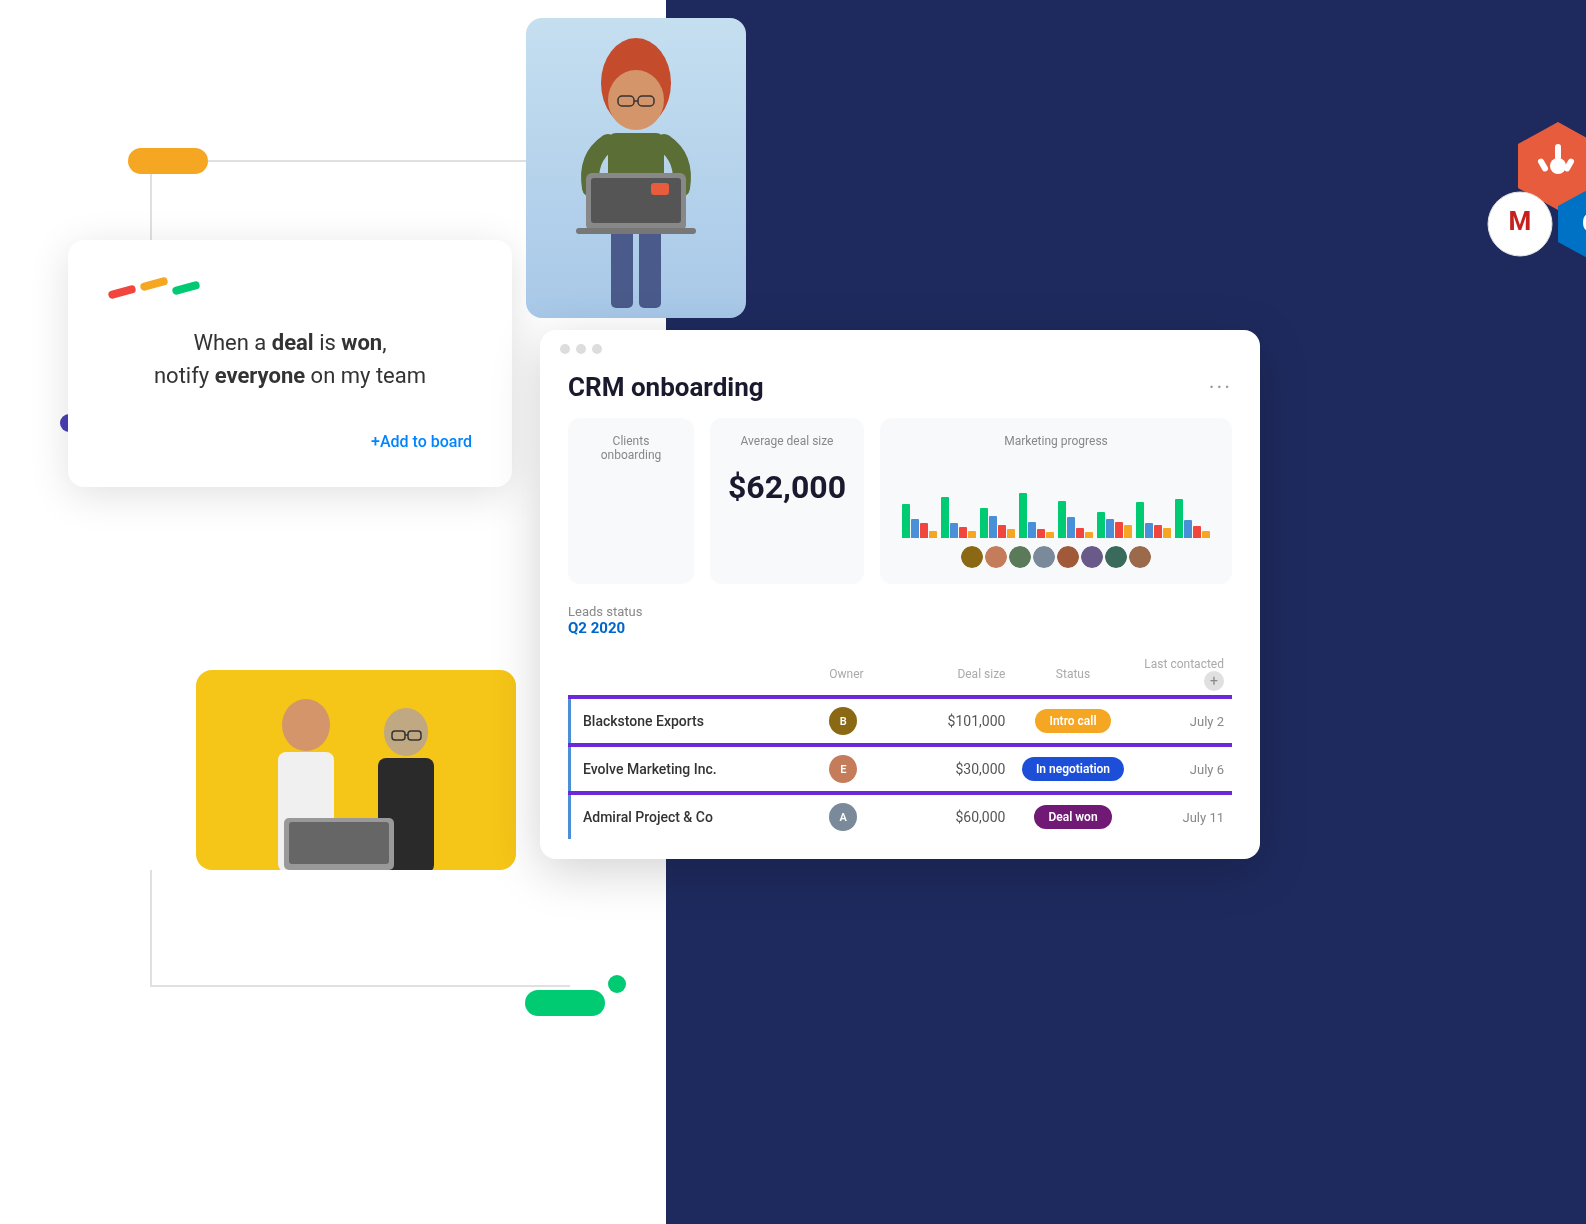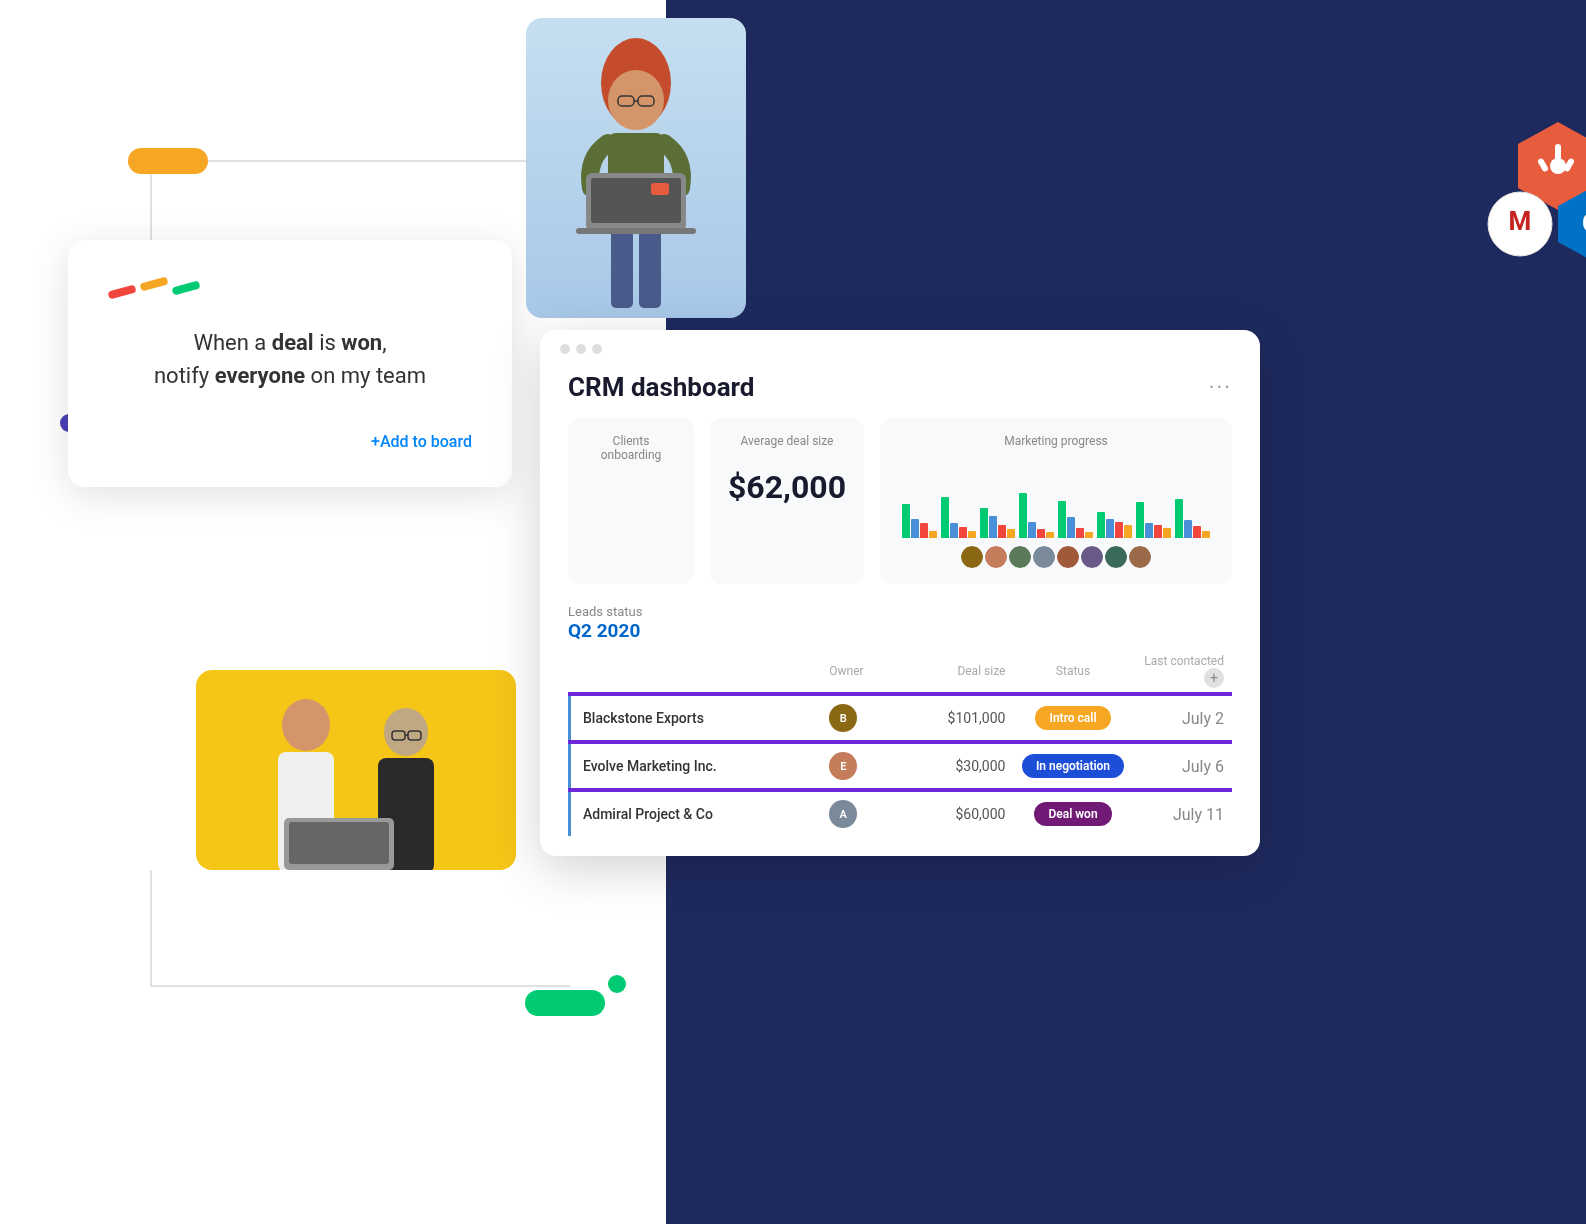--- a/index.html
+++ b/index.html
@@ -270,24 +270,24 @@
       padding: 0 28px;
     }
     .leads-header {
       margin-bottom: 4px;
     }
     .leads-title {
       font-size: 13px;
       color: #888;
     }
     .leads-period {
-      font-size: 19px;
+      font-size: 15px;
       font-weight: 700;
       color: #0066cc;
-      margin-bottom: 8px;
+      margin-bottom: 16px;
     }
 
     .leads-table {
       width: 100%;
       border-collapse: collapse;
     }
     .leads-table th {
       font-size: 12px;
       color: #aaa;
       font-weight: 400;
@@ -300,21 +300,21 @@
       font-size: 14px;
       color: #333;
       border-top: 4px solid #6d28d9;
     }
     .leads-table td.company-name {
       font-weight: 500;
       border-left: 3px solid #4a90d9;
       padding-left: 12px;
     }
     .leads-table td.deal-size { text-align: right; color: #555; }
-    .leads-table td.last-contacted { text-align: right; color: #888; font-size: 16px; }
+    .leads-table td.last-contacted { text-align: right; color: #888; font-size: 13px; }
 
     .status-badge {
       display: inline-block;
       padding: 5px 14px;
       border-radius: 20px;
       font-size: 12px;
       font-weight: 600;
       color: #fff;
       white-space: nowrap;
     }
@@ -497,21 +497,21 @@
 
 <div class="crm-card">
 
   <div class="crm-card-titlebar">
     <div class="titlebar-dot"></div>
     <div class="titlebar-dot"></div>
     <div class="titlebar-dot"></div>
   </div>
 
   <div class="crm-card-header">
-    <span class="crm-title">CRM dashboard</span>
+    <span class="crm-title">CRM onboarding</span>
     <span class="crm-more">···</span>
   </div>
 
   <div class="metrics-row">
 
     <div class="metric-card">
       <div class="metric-title">Clients onboarding</div>
     </div>
 
     <div class="metric-card">

